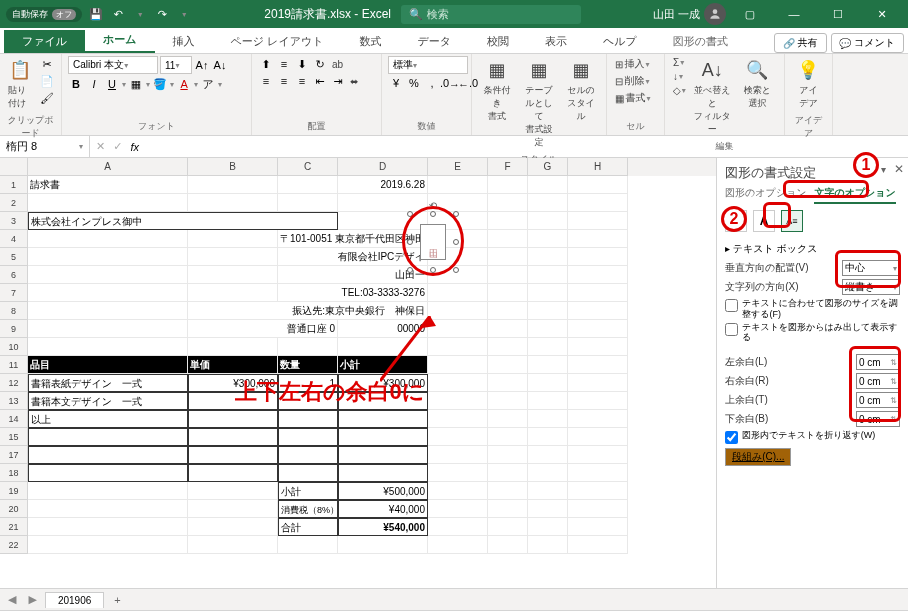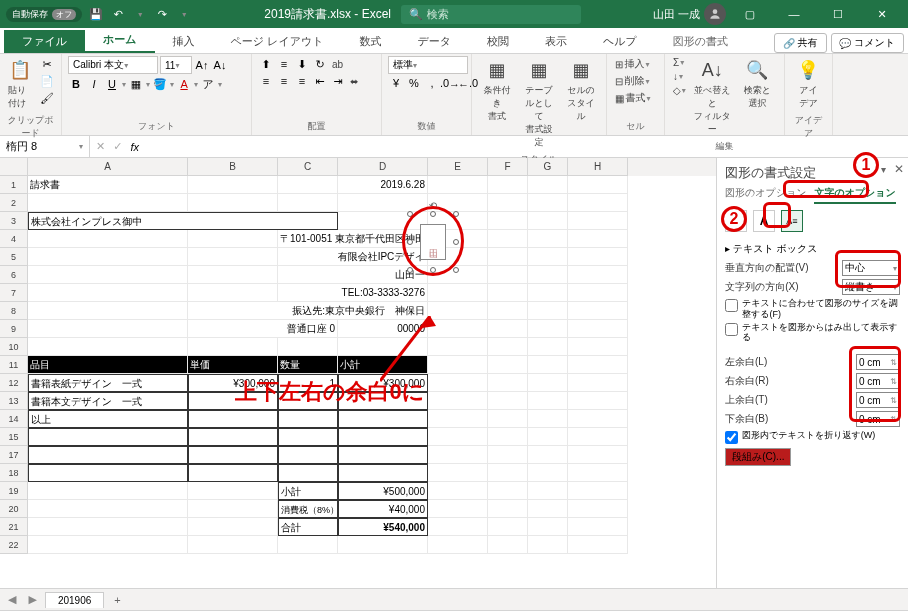--- a/index.html
+++ b/index.html
@@ -51,21 +51,21 @@
 .main { display: flex; height: 430px; }
 .sheet-area { flex: 1; display: flex; flex-direction: column; position: relative; overflow: hidden; }
 .col-headers { display: flex; background: #f3f2f1; height: 18px; }
 .row-gutter { width: 28px; background: #f3f2f1; border-right: 1px solid #d4d4d4; border-bottom: 1px solid #d4d4d4; }
 .col-h { border-right: 1px solid #d4d4d4; border-bottom: 1px solid #d4d4d4; text-align: center; font-size: 10px; color: #444; line-height: 18px; }
 .sheet-body { flex: 1; overflow: hidden; position: relative; }
 .grid-row { display: flex; height: 18px; }
 .row-h { width: 28px; background: #f3f2f1; border-right: 1px solid #d4d4d4; border-bottom: 1px solid #d4d4d4; text-align: center; font-size: 9px; color: #444; line-height: 18px; }
 .cell { border-right: 1px solid #e8e8e8; border-bottom: 1px solid #e8e8e8; font-size: 10px; padding: 0 2px; line-height: 18px; overflow: hidden; white-space: nowrap; }
 .colA { width: 160px; } .colB { width: 90px; } .colC { width: 60px; } .colD { width: 90px; } .colE { width: 60px; } .colF { width: 40px; } .colG { width: 40px; } .colH { width: 60px; }
-.cell.black { background: #000; color: #fff; font-weight: normal; }
+.cell.black { background: #000; color: #fff; font-weight: bold; }
 .cell.r { text-align: right; }
 .cell.bordered { border: 1px solid #333; }
 
 
 .shape { position: absolute; left: 420px; top: 48px; width: 26px; height: 36px; background: #fff; border: 1px solid #888; display: flex; align-items: center; justify-content: center; }
 .shape .inner { writing-mode: vertical-rl; font-size: 9px; color: #c99; }
 .shape-handles { position: absolute; left: 410px; top: 38px; width: 46px; height: 56px; }
 .handle { position: absolute; width: 6px; height: 6px; background: #fff; border: 1px solid #666; border-radius: 50%; }
 .rotate-h { position: absolute; left: 50%; top: -14px; transform: translateX(-50%); font-size: 10px; color: #666; }
 .red-circle { position: absolute; left: 402px; top: 30px; width: 62px; height: 70px; border: 3px solid #d00; border-radius: 50%; }
@@ -82,21 +82,21 @@
 .pane-tab.active { border-bottom: 2px solid #217346; color: #217346; font-weight: bold; }
 .pane-icons { display: flex; gap: 6px; margin-bottom: 10px; }
 .pane-icon { width: 22px; height: 22px; border: 1px solid #ccc; display: flex; align-items: center; justify-content: center; font-size: 12px; }
 .pane-section { margin-bottom: 4px; }
 .pane-row { display: flex; align-items: center; justify-content: space-between; margin: 3px 0; gap: 4px; }
 .pane-row label { flex: 1; font-size: 10px; color: #333; }
 .pane-combo { border: 1px solid #888; background: #fff; width: 58px; height: 16px; font-size: 10px; padding: 0 2px; display: flex; align-items: center; justify-content: space-between; }
 .pane-spin { border: 1px solid #888; background: #fff; width: 44px; height: 16px; font-size: 10px; padding: 0 2px; display: flex; align-items: center; justify-content: space-between; }
 .pane-check { display: flex; align-items: flex-start; gap: 4px; font-size: 9px; margin: 2px 0; line-height: 1.2; }
 .pane-check input { margin-top: 1px; }
-.pane-btn { border: 1px solid #999; background: #b91c1c; padding: 1px 6px; font-size: 10px; }
+.pane-btn { border: 1px solid #999; background: #a16207; padding: 1px 6px; font-size: 10px; text-decoration: underline; }
 .red-box { border: 3px solid #d00; position: absolute; border-radius: 6px; }
 .circle-num { position: absolute; width: 26px; height: 26px; border: 3px solid #d00; border-radius: 50%; background: #fff; color: #d00; font-size: 16px; font-weight: bold; display: flex; align-items: center; justify-content: center; z-index: 10; }
 
 
 .sheet-tabs { height: 22px; display: flex; align-items: center; background: #f3f2f1; border-top: 1px solid #d4d4d4; padding: 0 4px; gap: 4px; }
 .nav-btn { padding: 0 4px; color: #888; }
 .sheet-tab { background: #fff; border: 1px solid #ccc; border-bottom: none; padding: 2px 12px; font-size: 10px; }
 .status-bar { height: 20px; background: #f3f2f1; display: flex; align-items: center; padding: 0 6px; font-size: 10px; color: #444; gap: 10px; border-top: 1px solid #d4d4d4; }
 .status-bar .spacer { flex: 1; }
 .close-pane { position: absolute; right: 4px; top: 4px; font-size: 12px; color: #666; }

